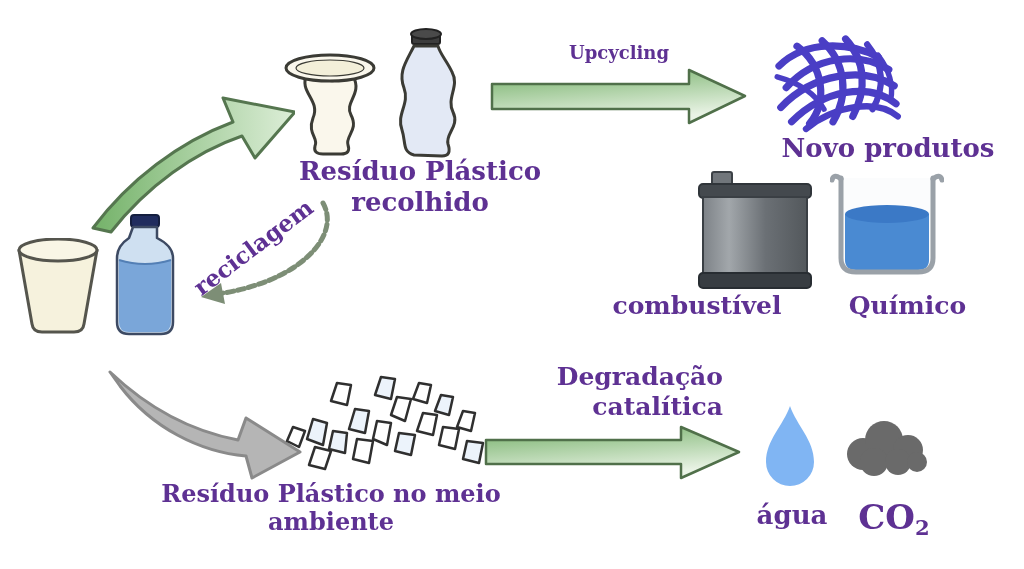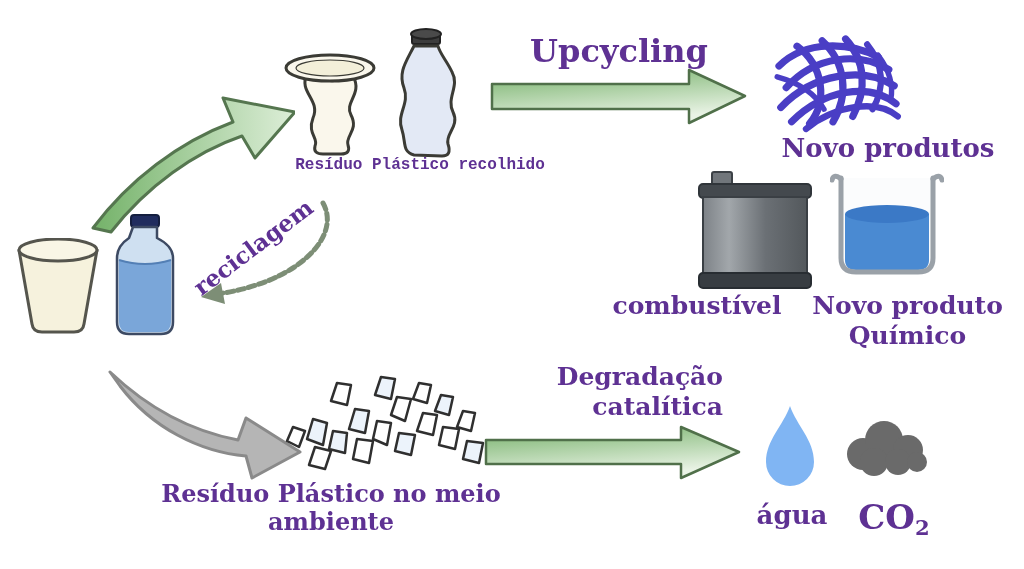--- a/index.html
+++ b/index.html
@@ -36,30 +36,30 @@
     <ellipse cx="47" cy="16" rx="34" ry="8" fill="#f3efd9" stroke="#3b3b35" stroke-width="1.2"></ellipse>
   </svg>
 
   <svg class="icon" style="left:390px;top:28px;" width="72" height="132" viewBox="0 0 72 132">
     <rect x="22" y="6" width="28" height="10" rx="2" fill="#3d3d3d" stroke="#222222" stroke-width="2"></rect>
     <ellipse cx="36" cy="6" rx="15" ry="5" fill="#4a4a4a" stroke="#222222" stroke-width="2"></ellipse>
     <path d="M24,18 C16,34 8,44 14,60 C20,76 6,86 12,102 C16,114 12,124 24,127 L52,128 Q62,128 58,116
              C55,106 70,98 63,84 C56,70 70,58 62,44 C57,33 50,26 48,18 Z" fill="#e3e9f5" stroke="#3b3b35" stroke-width="3" stroke-linejoin="round"></path>
   </svg>
 
-  <div class="label" style="left:248px;top:156px;width:344px;font-size:16px;font-family:Liberation Mono, monospace;">Resíduo Plástico recolhido</div>
+  <div class="label" style="left:248px;top:156px;width:344px;font-size:26px;">Resíduo Plástico recolhido</div>
 
   <div class="label" style="left:253px;top:247px;white-space:nowrap;font-size:23px;transform:translate(-50%,-50%) rotate(-37deg);">reciclagem</div>
 
   <svg class="icon" style="left:195px;top:193px;" width="145" height="115" viewBox="0 0 145 115">
     <path d="M128,10 C147,44 102,90 22,101" fill="none" stroke="#7d8e76" stroke-width="5" stroke-dasharray="7,4" stroke-linecap="round"></path>
     <polygon points="26,90 6,104 30,111" fill="#7d8e76"></polygon>
   </svg>
 
-  <div class="label" style="left:489px;top:33px;width:260px;font-size:32px;text-align:center;">Upcycling</div>
+  <div class="label" style="left:489px;top:42px;width:260px;font-size:18px;text-align:center;">Upcycling</div>
   <svg class="icon" style="left:489px;top:67px;" width="260" height="60" viewBox="0 0 260 60">
     <defs>
       <linearGradient id="gUp" x1="0" y1="0" x2="0.35" y2="1">
         <stop offset="0" stop-color="#76b16a"></stop>
           <stop offset="1" stop-color="#e9f3e5"></stop>
       </linearGradient>
     </defs>
     <polygon points="3,17 200,17 200,3 256,29 200,56 200,42 3,42" fill="url(#gUp)" stroke="#50704a" stroke-width="2.5" stroke-linejoin="round"></polygon>
   </svg>
 
@@ -101,21 +101,20 @@
     <path d="M15,44 L99,44 L99,90 Q99,100 88,100 L26,100 Q15,100 15,90 Z" fill="#4a8ad2"></path>
     <ellipse cx="57" cy="44" rx="42" ry="9" fill="#3b79c6"></ellipse>
     <path d="M11,8 L11,88 Q11,102 26,102 L88,102 Q103,102 103,88 L103,8" fill="none" stroke="#9aa1a8" stroke-width="5" stroke-linecap="round"></path>
     <path d="M11,9 Q4,3 2,10" fill="none" stroke="#9aa1a8" stroke-width="5" stroke-linecap="round"></path>
     <path d="M103,9 Q110,3 112,10" fill="none" stroke="#9aa1a8" stroke-width="5" stroke-linecap="round"></path>
   </svg>
 
   <div class="label" style="left:602px;top:291px;width:190px;font-size:25px;">combustível</div>
 
   <div class="label" style="left:810px;top:291px;width:195px;font-size:25px;">
-    <div>Novo produto</div>
     <div>Químico</div>
   </div>
 
   <svg class="icon" style="left:16px;top:238px;" width="84" height="98" viewBox="0 0 84 98">
     <path d="M3,12 L16,86 Q17,94 26,94 L58,94 Q67,94 68,86 L81,12 Z" fill="#f6f2dd" stroke="#55554d" stroke-width="3" stroke-linejoin="round"></path>
     <ellipse cx="42" cy="12" rx="39" ry="11" fill="#f9f6e6" stroke="#55554d" stroke-width="3"></ellipse>
   </svg>
 
   <svg class="icon" style="left:112px;top:214px;" width="66" height="124" viewBox="0 0 66 124">
     <rect x="19" y="1" width="28" height="12" rx="3" fill="#202c5e" stroke="#141e3f" stroke-width="2"></rect>

